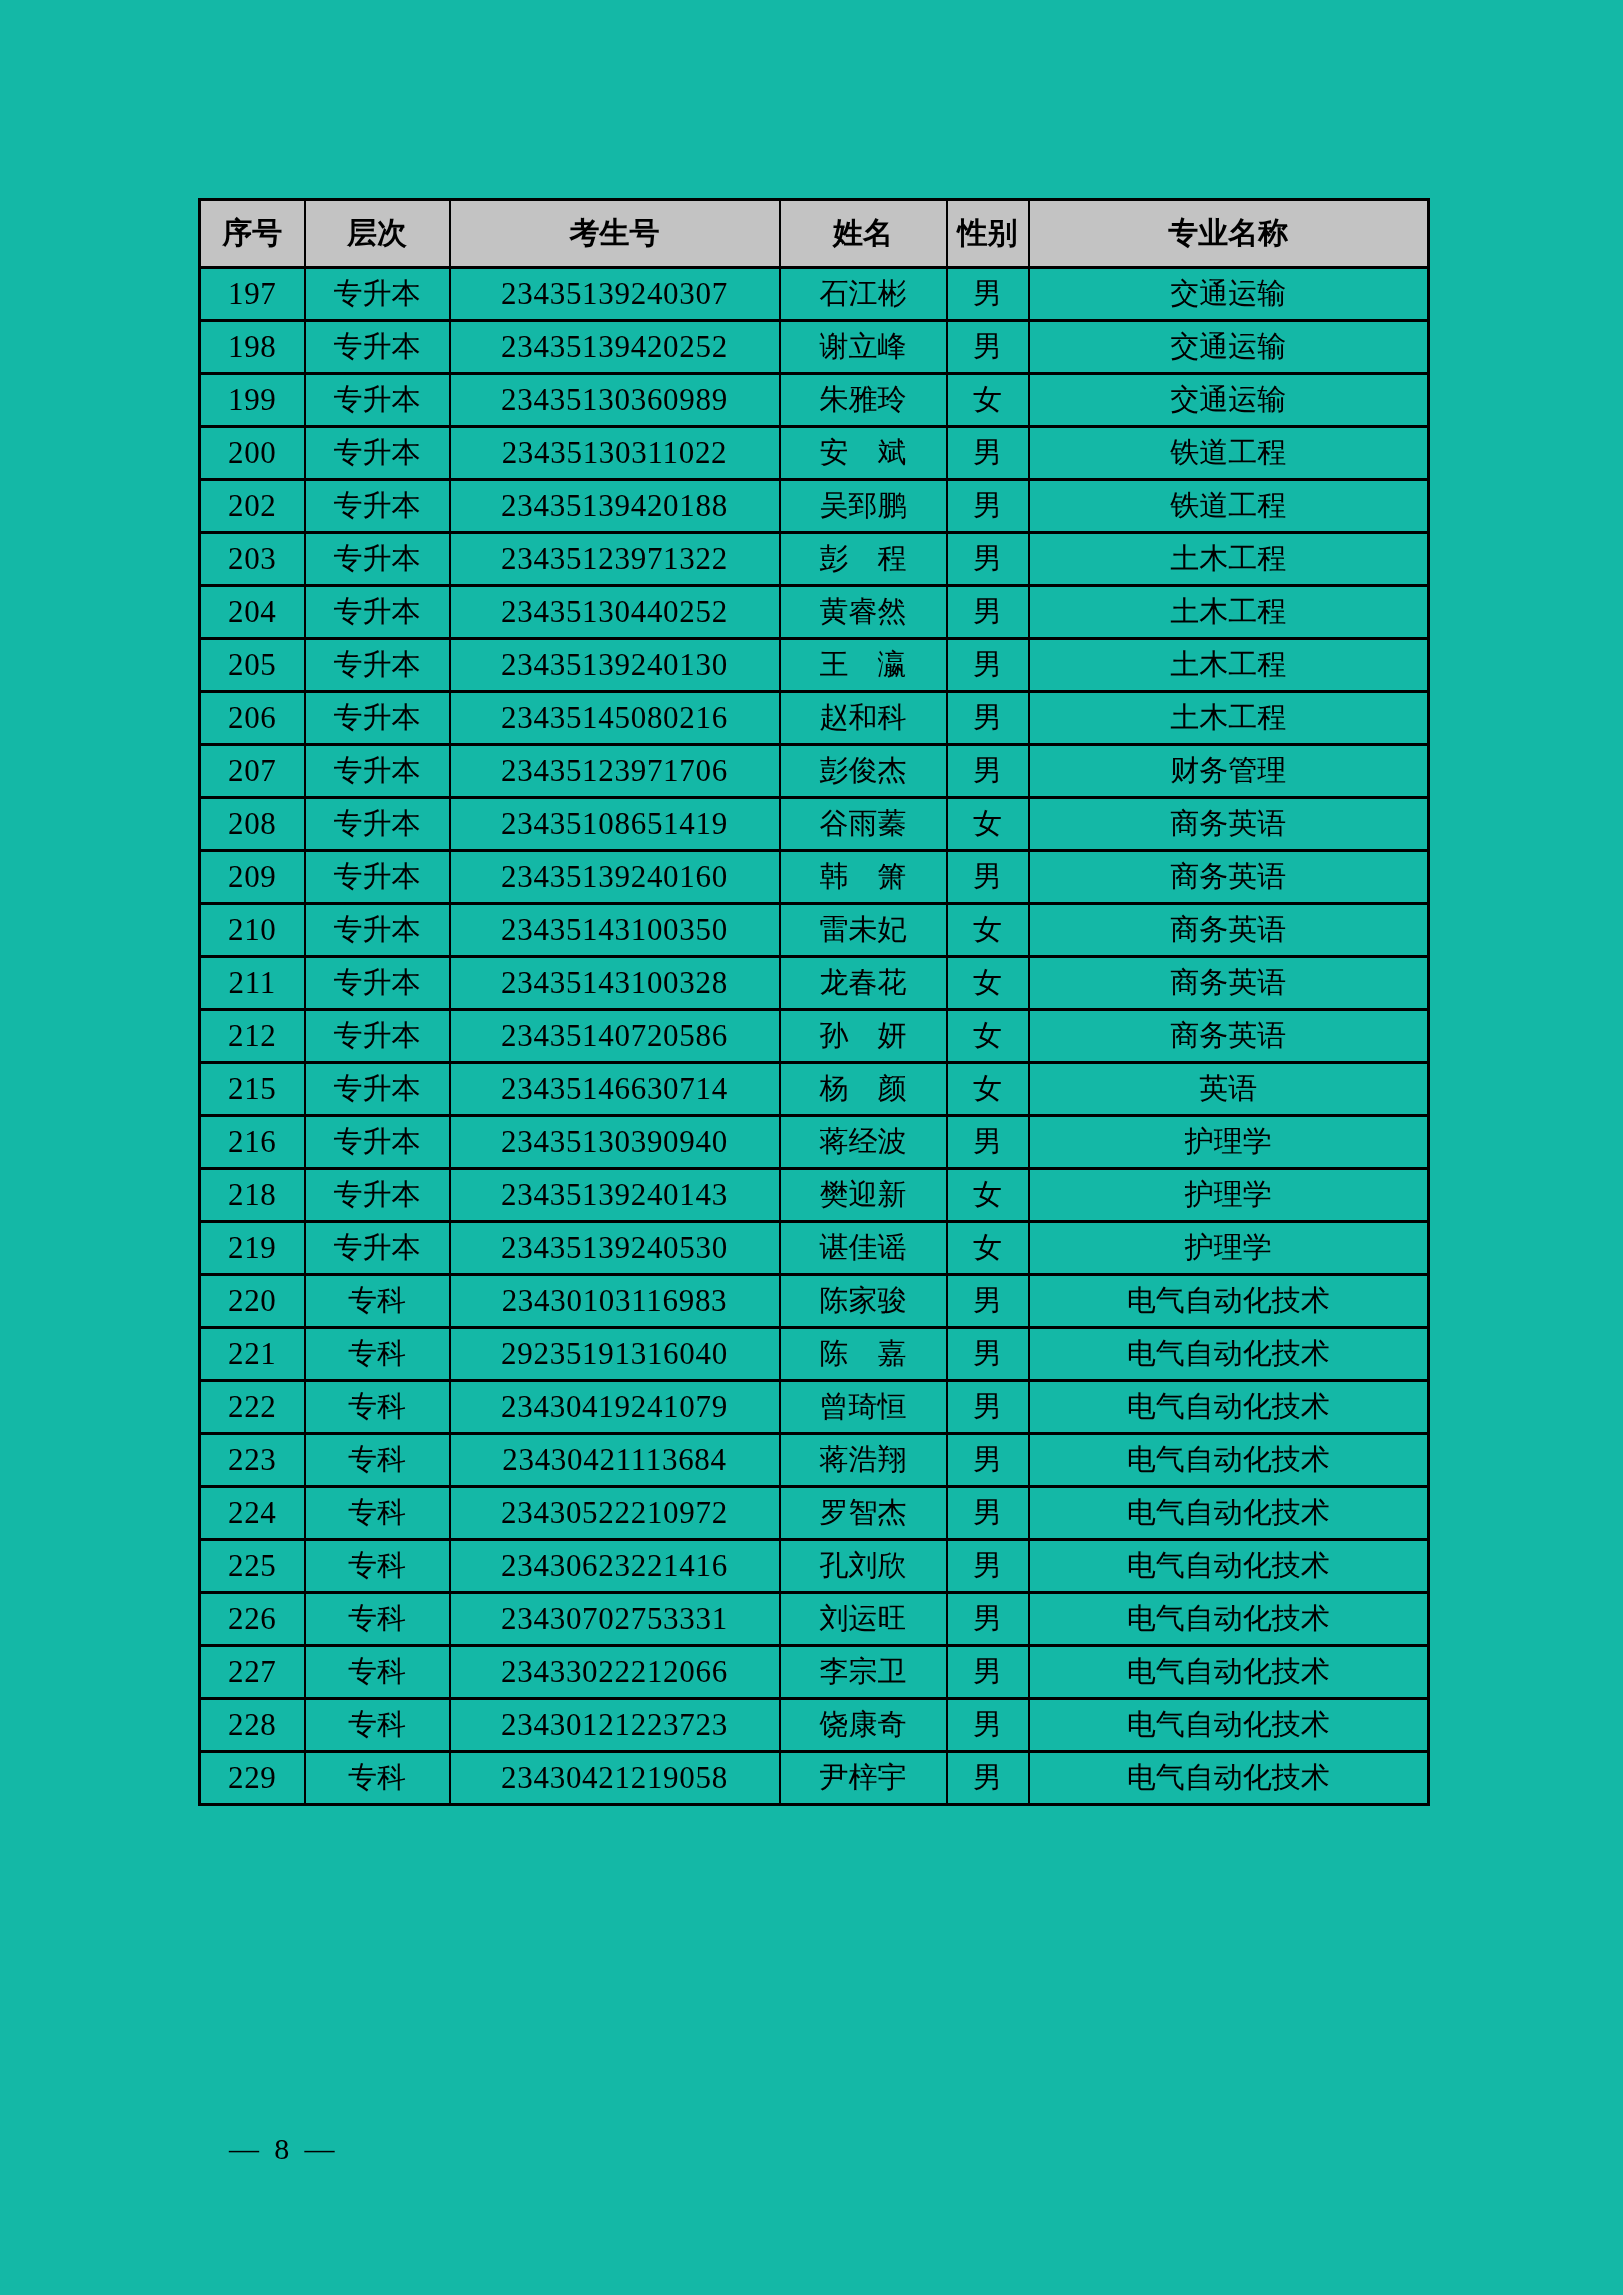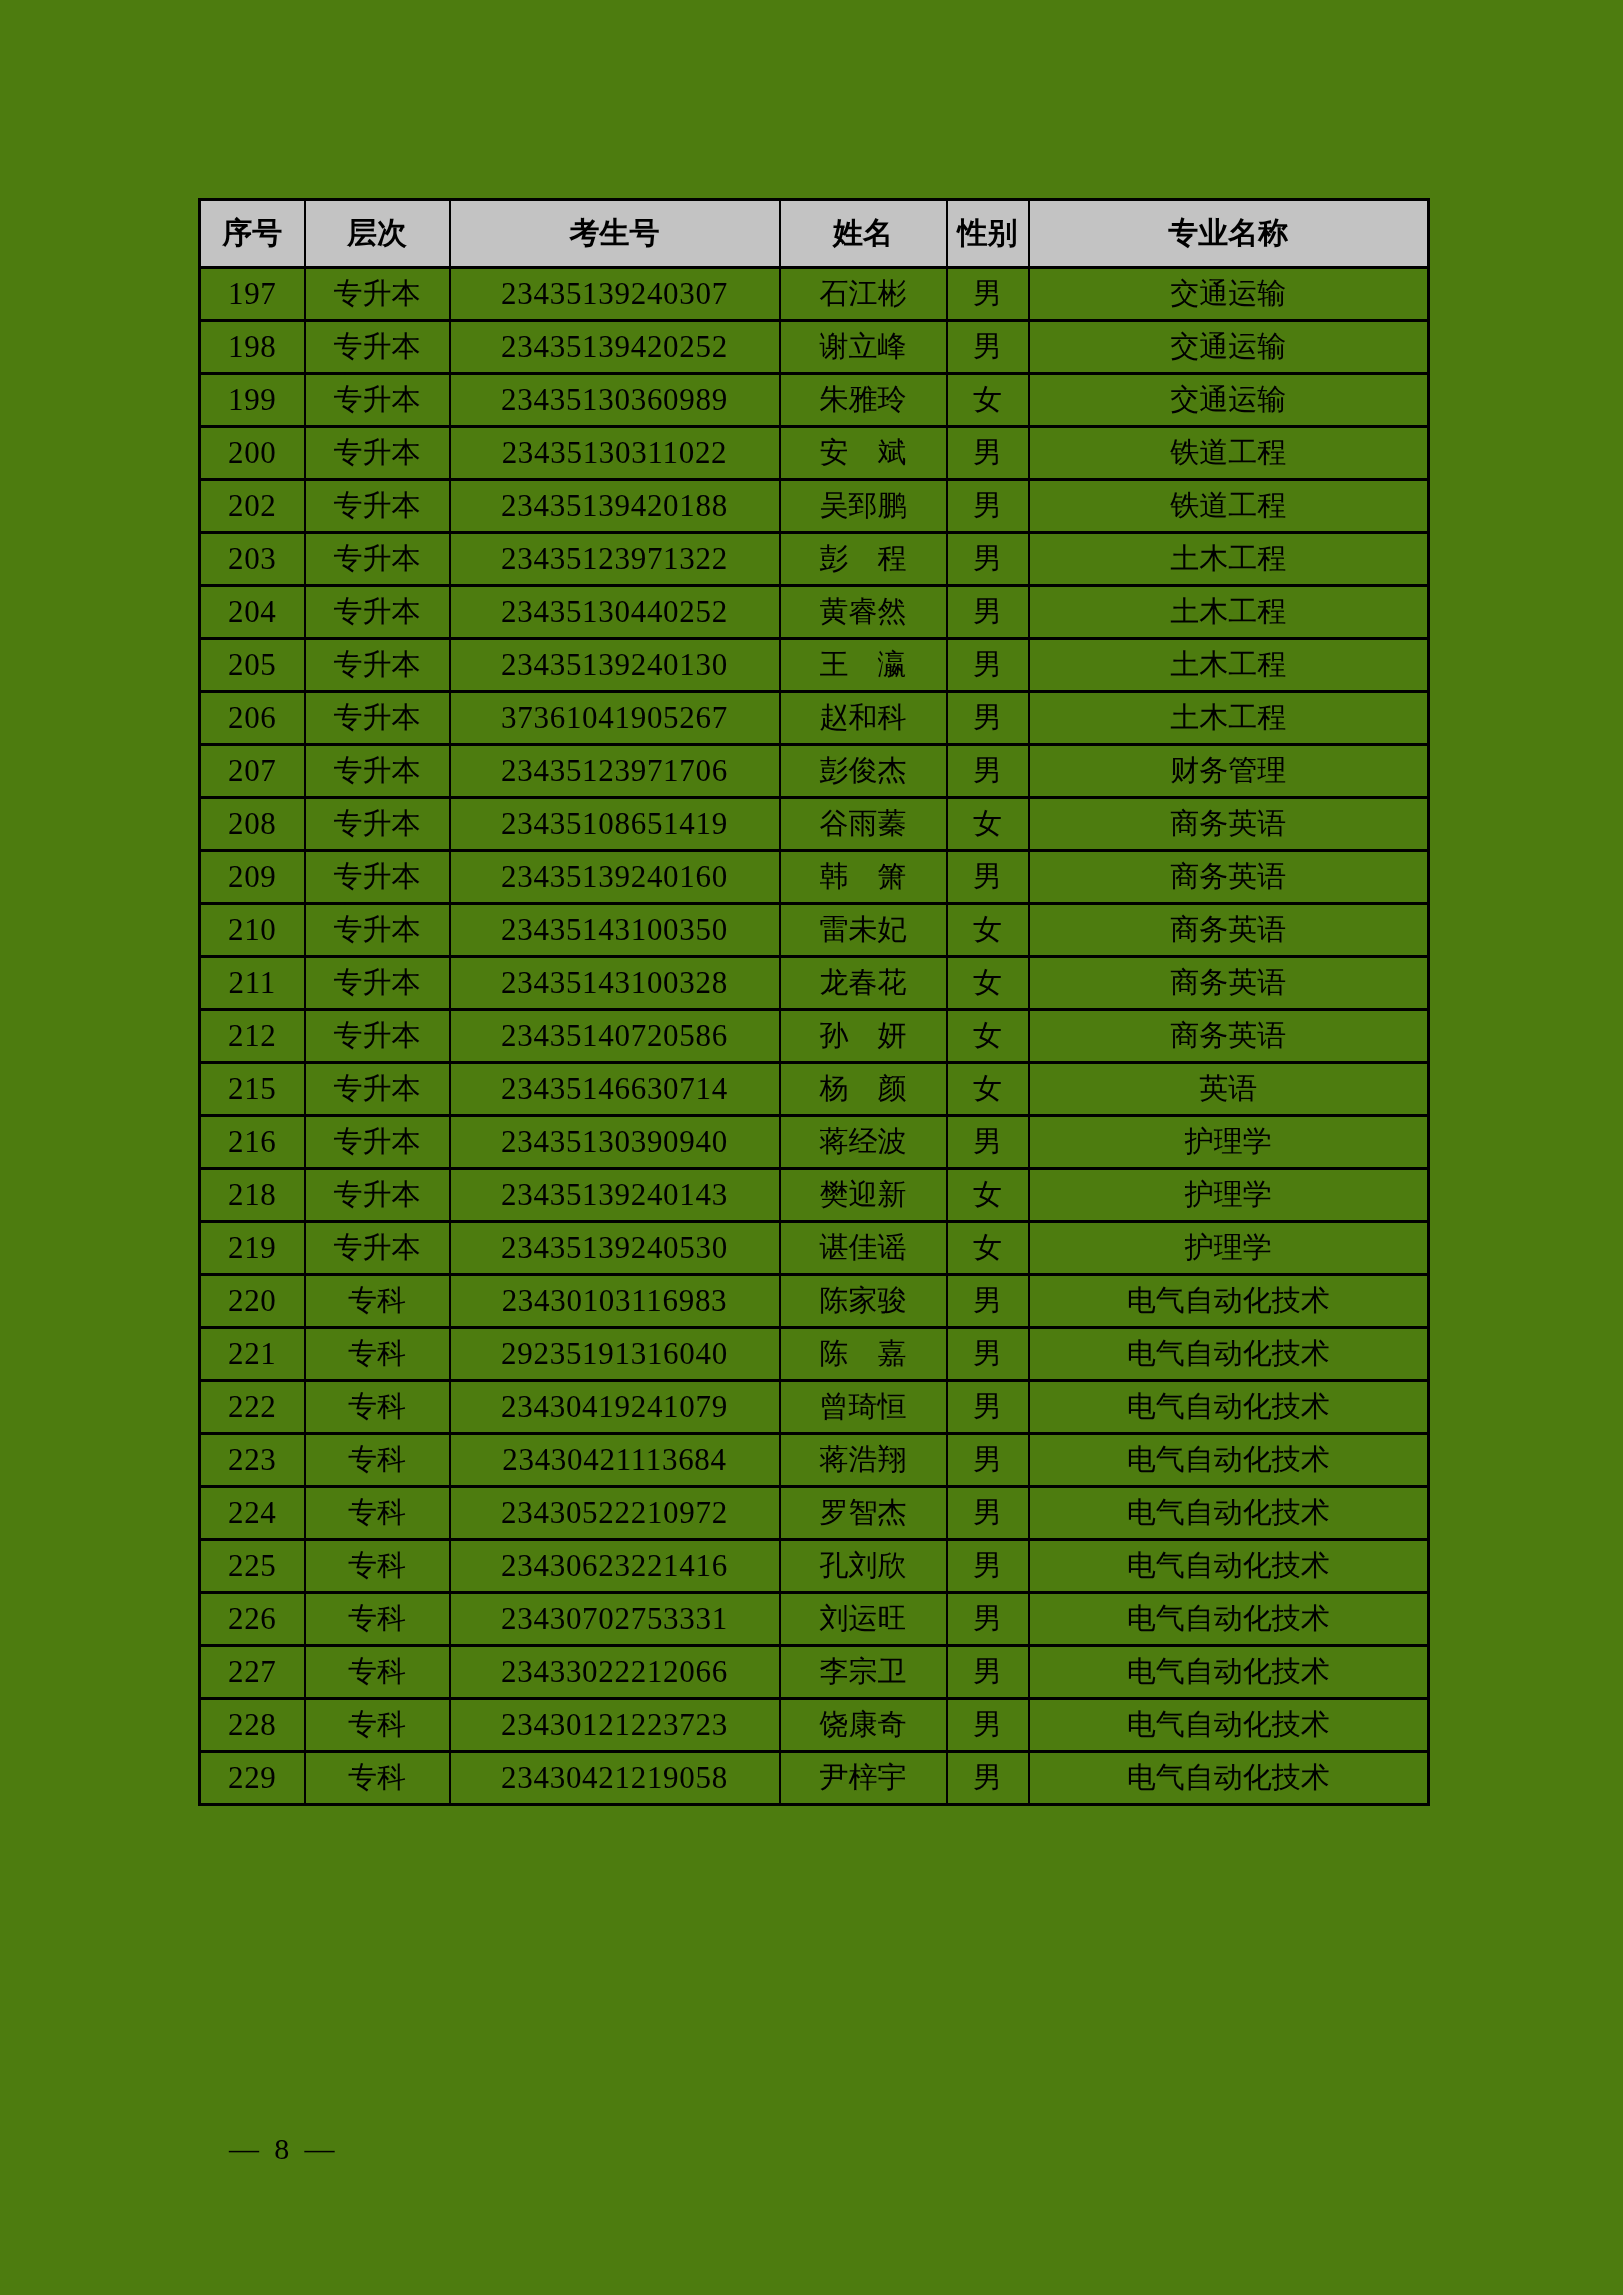--- a/index.html
+++ b/index.html
@@ -10,21 +10,21 @@
   body {
     width: 1623px;
     height: 2295px;
     position: relative;
     font-family: "Liberation Serif", serif;
     color: #000000;
   }
   .page {
     position: absolute;
     inset: 0;
-    background: #4d7c0f;
+    background: #14b8a6;
   }
   table.roster {
     position: absolute;
     left: 198px;
     top: 198px;
     width: 1228px;
     table-layout: fixed;
     border-collapse: collapse;
     border: 3.9px solid #000000;
   }
@@ -155,21 +155,21 @@
           <td class="num">205</td>
           <td class="cjk">专升本</td>
           <td class="num">23435139240130</td>
           <td class="cjk">王　瀛</td>
           <td class="cjk">男</td>
           <td class="cjk">土木工程</td>
         </tr>
         <tr>
           <td class="num">206</td>
           <td class="cjk">专升本</td>
-          <td class="num">37361041905267</td>
+          <td class="num">23435145080216</td>
           <td class="cjk">赵和科</td>
           <td class="cjk">男</td>
           <td class="cjk">土木工程</td>
         </tr>
         <tr>
           <td class="num">207</td>
           <td class="cjk">专升本</td>
           <td class="num">23435123971706</td>
           <td class="cjk">彭俊杰</td>
           <td class="cjk">男</td>

